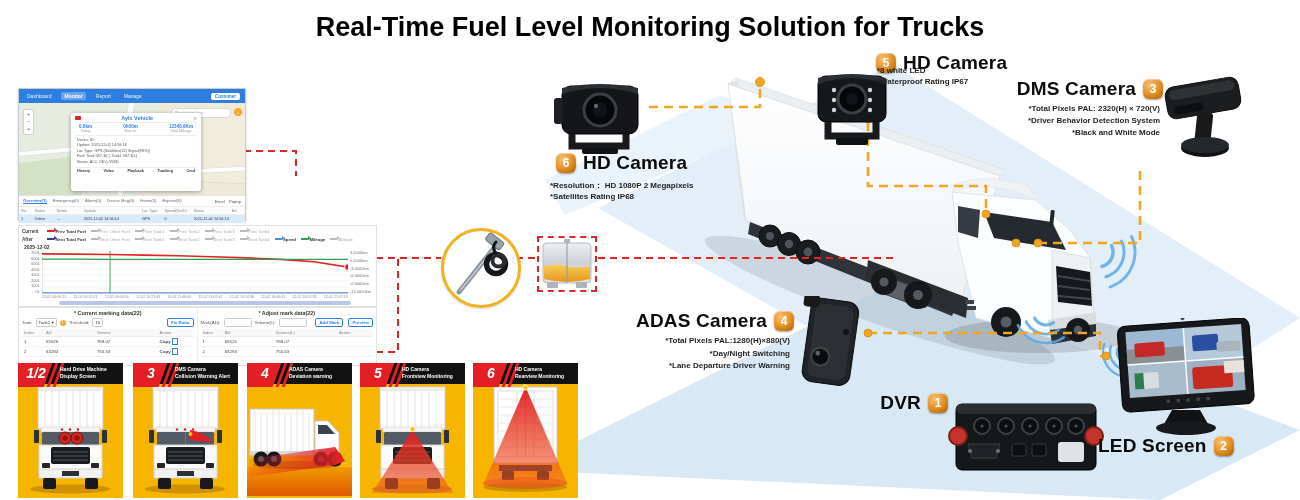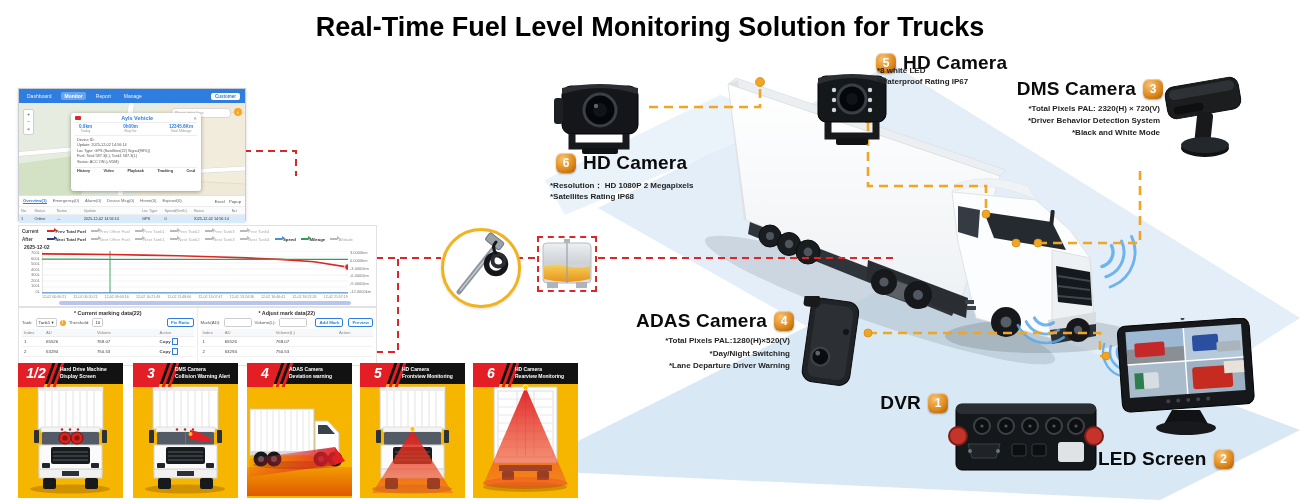--- a/index.html
+++ b/index.html
@@ -709,31 +709,31 @@
       <div>*Total Pixels PAL: 2320(H) × 720(V)</div>
       <div>*Driver Behavior Detection System</div>
       <div>*Black and White Mode</div>
     </div>
 
   <div class="abs lab-row" style="right:506px;top:310px;justify-content:flex-end;">
     <span class="t-label">ADAS Camera</span>
     <span class="badge">4</span>
   </div>
   <div class="abs spec right" style="right:510px;top:335px;width:220px;line-height:12.5px;">
-      <div>*Total Pixels PAL:1280(H)×520(V)</div>
+      <div>*Total Pixels PAL:1280(H)×880(V)</div>
       <div>*Day/Night Switching</div>
       <div>*Lane Departure Driver Warning</div>
     </div>
 
   <div class="abs lab-row" style="right:352px;top:392px;justify-content:flex-end;">
     <span class="t-label">DVR</span>
     <span class="badge">1</span>
   </div>
 
-  <div class="abs lab-row" style="left:1098px;top:448px;">
+  <div class="abs lab-row" style="left:1098px;top:435px;">
     <span class="t-label">LED Screen</span>
     <span class="badge">2</span>
   </div>
 
   <div class="card" style="left:18px;">
     <svg class="cart" width="105" height="113" viewBox="0 0 105 113">
       <ellipse cx="52" cy="106" rx="40" ry="4.5" fill="rgba(120,60,0,0.3)"></ellipse>
       <rect x="20" y="4" width="65" height="42" fill="#fff" stroke="#c8c8c8"></rect>
       <path d="M27,4 V46 M34,4 V46 M41,4 V46 M48,4 V46 M55,4 V46 M62,4 V46 M69,4 V46 M76,4 V46" stroke="#e2e2e2"></path>
       <rect x="20" y="4" width="65" height="4" fill="#ececec"></rect>

